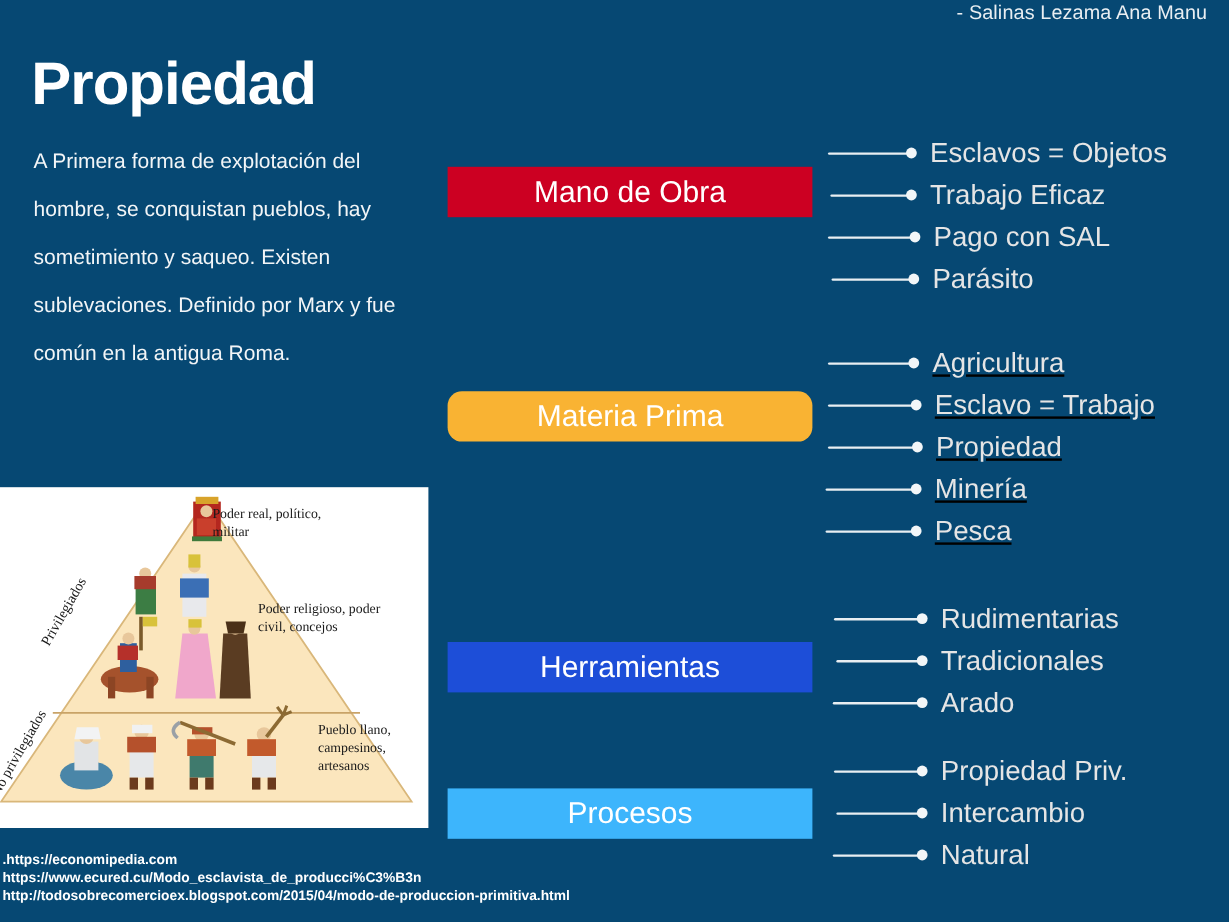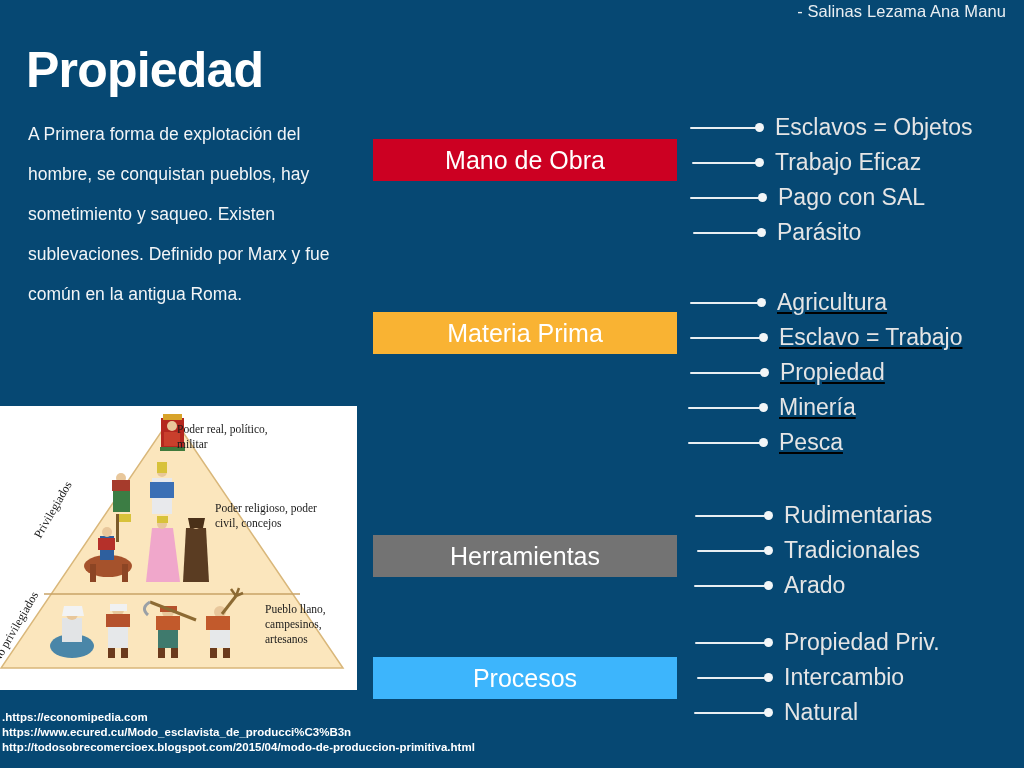--- a/index.html
+++ b/index.html
@@ -61,21 +61,21 @@
   }
   .sources div{white-space:nowrap;}
 
   
   .cat-box{
     position:absolute;left:373px;width:304px;height:42px;
     display:flex;align-items:center;justify-content:center;
     color:#ffffff;font-size:25px;
   }
   .cat-mano{top:139px;background:#cc0022;}
-  .cat-materia{top:312px;background:#f9b333;}
+  .cat-materia{top:326px;background:#f9b333;border-radius:12px;}
   .cat-herra{top:535px;background:#3bb82a;}
   .cat-proc{top:657px;background:#3db5fc;}
 
   
   .bullets{position:absolute;}
   .b-row{
     position:relative;height:35px;display:flex;align-items:center;
   }
   .b-conn{
     position:relative;height:14px;flex:0 0 auto;
@@ -201,21 +201,21 @@
   </div>
 
   <div class="sources">
     <div>.https://economipedia.com</div>
     <div>https://www.ecured.cu/Modo_esclavista_de_producci%C3%B3n</div>
     <div>http://todosobrecomercioex.blogspot.com/2015/04/modo-de-produccion-primitiva.html</div>
   </div>
 
   <div class="cat-box cat-mano" style="background: rgb(204, 0, 34);">Mano de Obra</div>
   <div class="cat-box cat-materia" style="background: rgb(249, 179, 51);">Materia Prima</div>
-  <div class="cat-box cat-herra" style="background: #737373;">Herramientas</div>
+  <div class="cat-box cat-herra" style="background: #1d4ed8;">Herramientas</div>
   <div class="cat-box cat-proc" style="background: rgb(61, 181, 252);">Procesos</div>
 
   <div class="bullets grp-mano">
     <div class="b-row">
       <span class="b-conn">
           <span class="b-line" style="width:66px"></span>
           <span class="b-dot"></span>
         </span>
       <span class="b-text">Esclavos = Objetos</span>
     </div>

